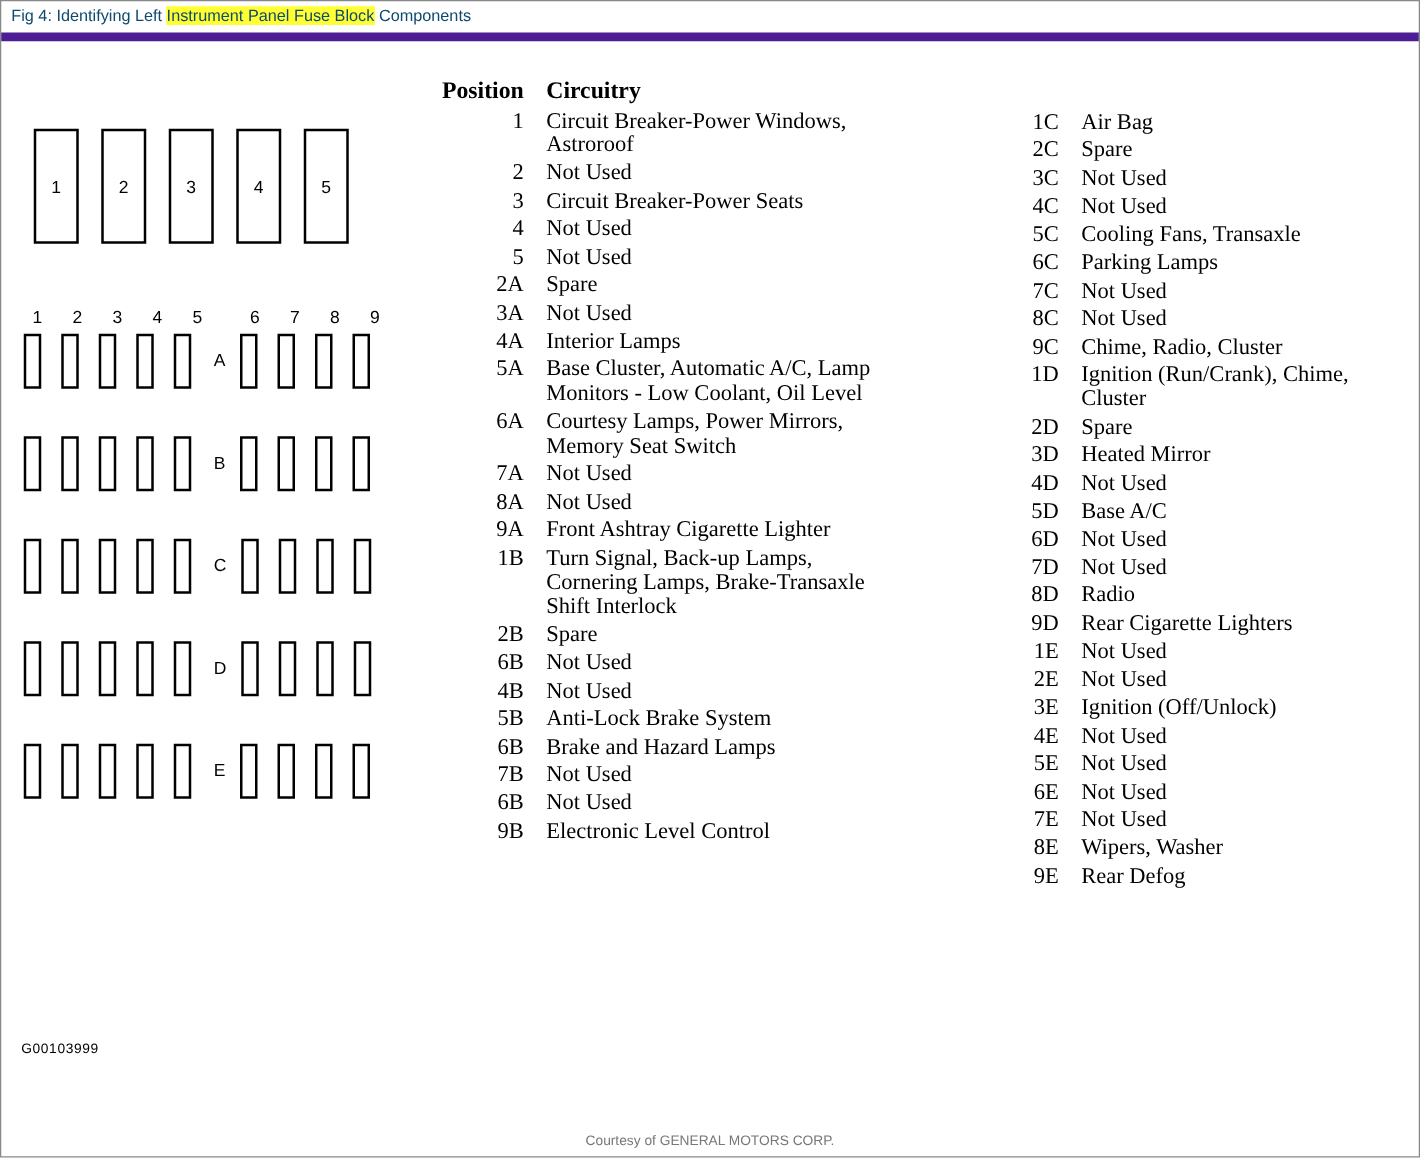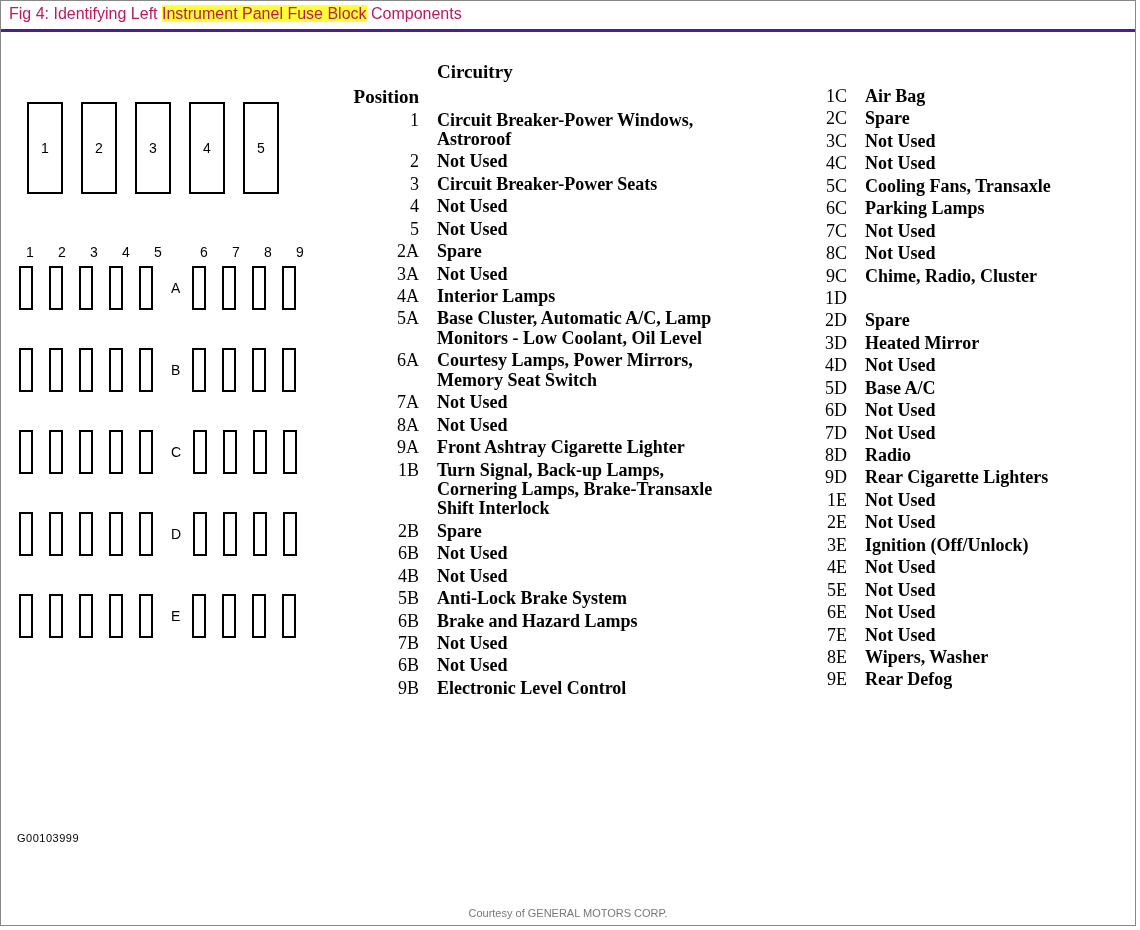--- a/index.html
+++ b/index.html
@@ -11,25 +11,25 @@
     width: 1140px;
   }
   .page {
     border: 1px solid #888;
     width: 1136px;
     height: 926px;
     position: relative;
     box-sizing: border-box;
   }
   .caption-bar {
-    border-bottom: 3px solid #4c1d95;
+    border-bottom: 7px solid #4c1d95;
     font-family: Arial, Helvetica, sans-serif;
-    font-size: 16px;
+    font-size: 13px;
     padding: 4px 8px 6px 8px;
-    color: #be185d;
+    color: #0c4a6e;
   }
   .hl { background: #ffff33; }
   .content {
     position: relative;
     display: flex;
     padding: 0 8px;
     height: 830px;
   }
   
   .diagram {
@@ -103,33 +103,33 @@
     display: flex;
     gap: 40px;
   }
   .col { }
   .hdr {
     display: flex;
     font-weight: bold;
     font-size: 19px;
     margin-bottom: 2px;
   }
-  .hdr .pos { width: 90px; text-align: right; padding-right: 18px; margin-top: 25px;}
+  .hdr .pos { width: 90px; text-align: right; padding-right: 18px;}
   .row {
     display: flex;
     align-items: flex-start;
     margin: 3px 0;
   }
   .pos {
     width: 90px;
     text-align: right;
     padding-right: 18px;
     flex-shrink: 0;
   }
-  .circ { max-width: 280px; font-weight: bold; }
+  .circ { max-width: 280px; }
   .col2 .circ { max-width: 260px; }
   sup { font-size: .6em; }
   .courtesy {
     position: absolute;
     bottom: 6px;
     width: 100%;
     text-align: center;
     font: 11px Arial, sans-serif;
     color: #777;
   }
@@ -361,20 +361,21 @@
               <div class="row">
                 <span class="pos">8C</span>
                 <span class="circ">Not Used</span>
               </div>
               <div class="row">
                 <span class="pos">9C</span>
                 <span class="circ">Chime, Radio, Cluster</span>
               </div>
               <div class="row">
                 <span class="pos">1D</span>
+                <span class="circ">Ignition (Run/Crank), Chime, Cluster</span>
               </div>
               <div class="row">
                 <span class="pos">2D</span>
                 <span class="circ">Spare</span>
               </div>
               <div class="row">
                 <span class="pos">3D</span>
                 <span class="circ">Heated Mirror</span>
               </div>
               <div class="row">

